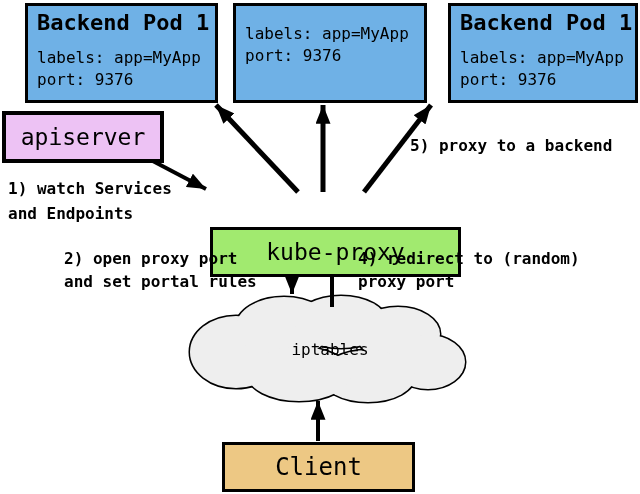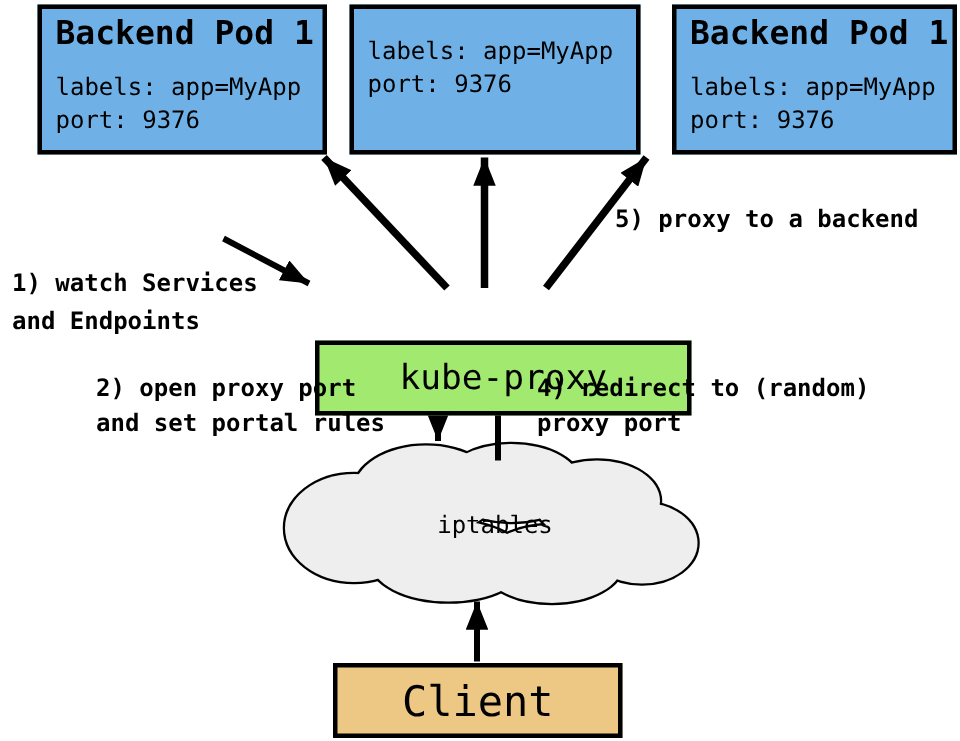--- a/index.html
+++ b/index.html
@@ -52,21 +52,21 @@
   }
   .kubeproxy {
     left: 210px; top: 192px; width: 251px; height: 50px;
     background: var(--kube-proxy-fill);
     font-size: 23px;
     margin-top: 35px;
   }
   .client {
     left: 222px; top: 442px; width: 193px; height: 50px;
     background: var(--client-fill);
-    font-size: 28px;
+    font-size: 24px;
   }
 
   .pod1 { left: 25px;  top: 3px; width: 193px; height: 100px; }
   .pod2 { left: 233px; top: 3px; width: 194px; height: 100px; }
   .pod3 { left: 448px; top: 3px; width: 190px; height: 100px; }
 
   .annotation {
     position: absolute;
     font-size: 16px;
     font-weight: bold;
@@ -147,20 +147,23 @@
   <div class="box pod pod2">
     <div class="pod-line first">labels: app=MyApp</div>
     <div class="pod-line">port: 9376</div>
   </div>
   <div class="box pod pod3">
     <div class="pod-title">Backend Pod 1</div>
     <div class="pod-line first">labels: app=MyApp</div>
     <div class="pod-line">port: 9376</div>
   </div>
 
+  <div class="box node apiserver">
+    <span>apiserver</span>
+  </div>
   <div class="box node kubeproxy">
     <span>kube-proxy</span>
   </div>
   <div class="box node client">
     <span>Client</span>
   </div>
 
   <div class="cloud-label">iptables</div>
 
   <div class="annotation step1">1) watch Services

